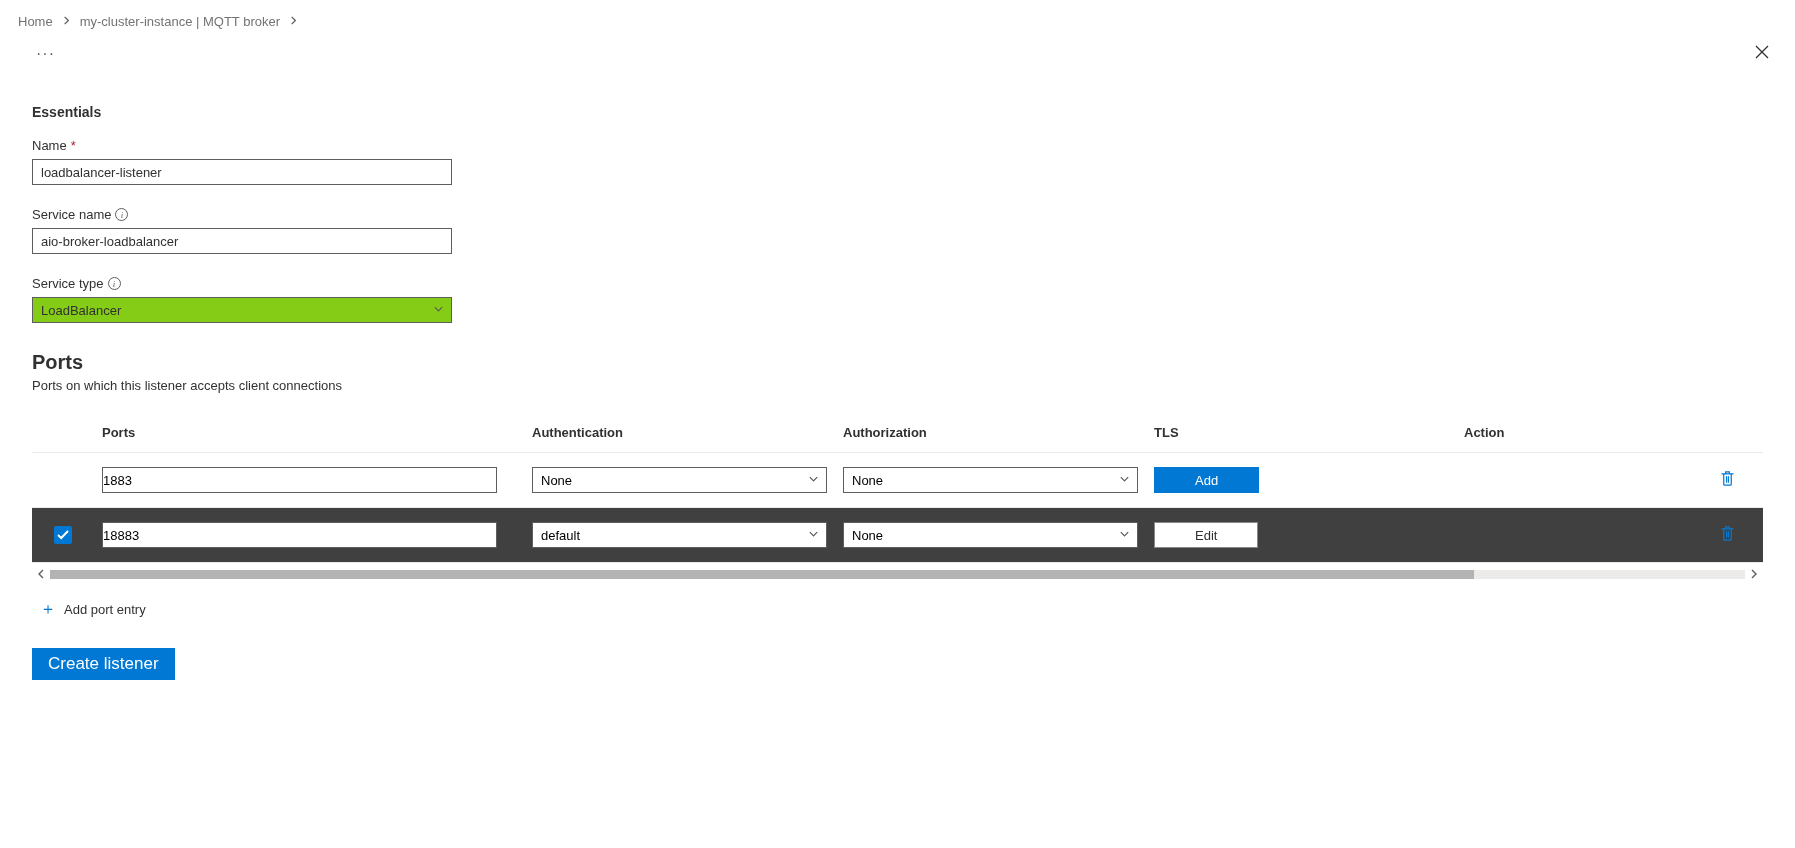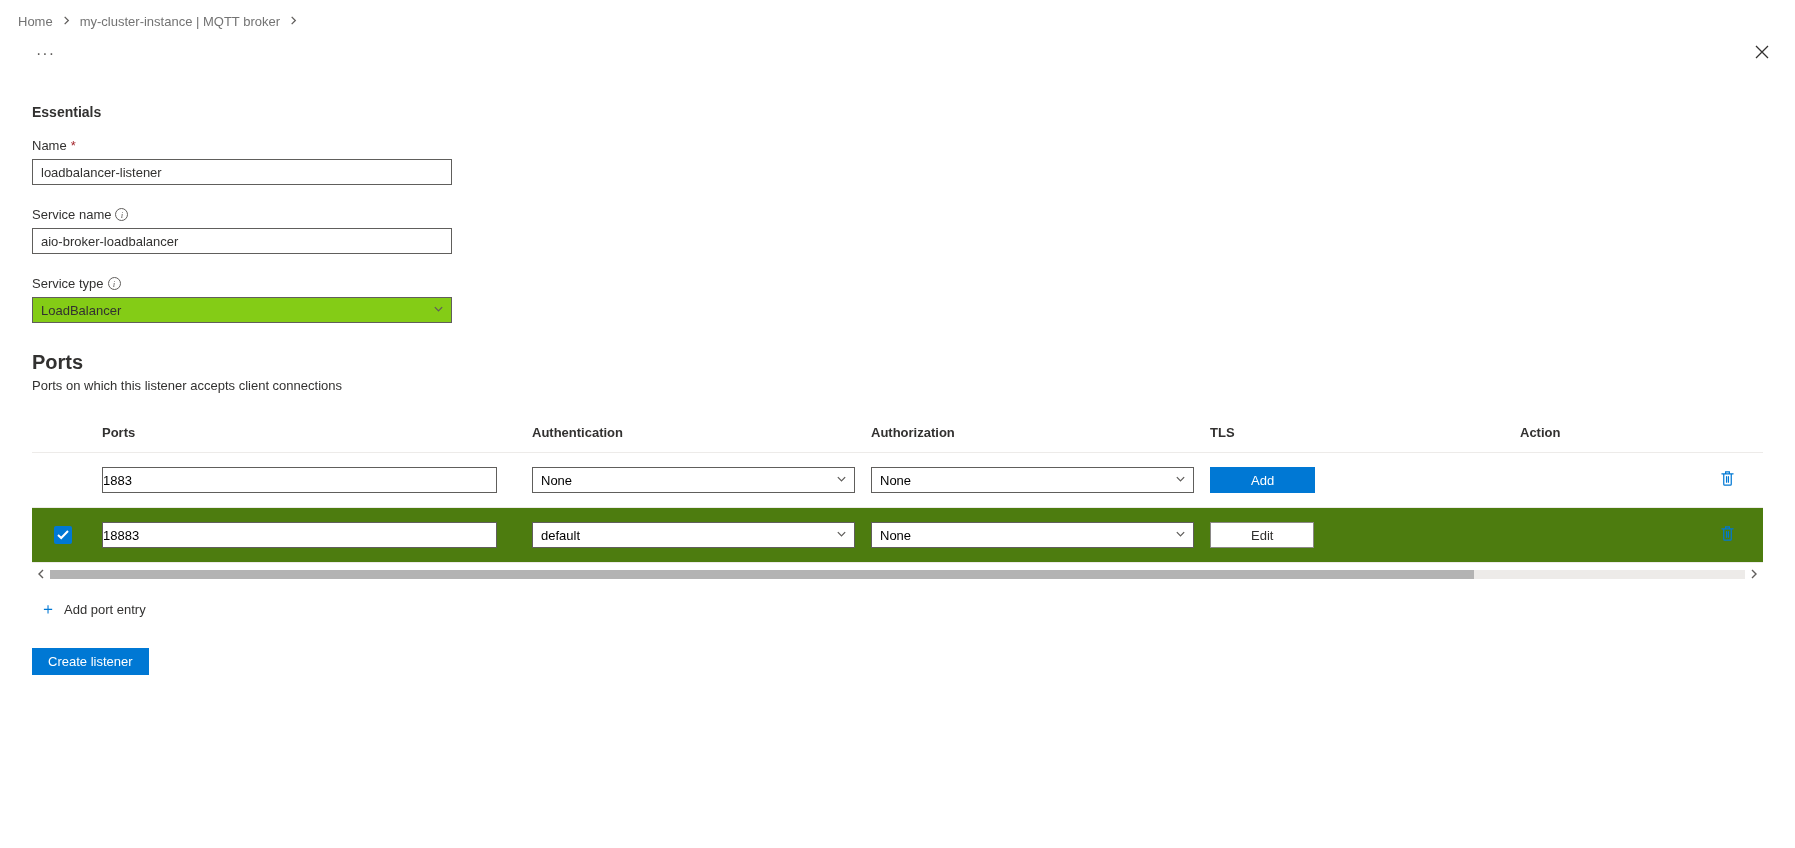--- a/index.html
+++ b/index.html
@@ -26,51 +26,51 @@
     
     .text-input { width: 420px; height: 26px; border: 1px solid #605e5c; padding: 3px 8px; font-family: inherit; font-size: 13px; color: #323130; }
     
     .select-wrap { position: relative; width: 420px; }
     .select-input { width: 100%; height: 26px; border: 1px solid #605e5c; padding: 3px 26px 3px 8px; font-family: inherit; font-size: 13px; color: #323130; background: #84cc16; cursor: pointer; appearance: none; }
     .select-chevron { position: absolute; right: 8px; top: 50%; transform: translateY(-50%); pointer-events: none; color: #605e5c; }
     
     .ports-scroll-area { position: relative; }
     .ports-table { width: 100%; border-collapse: collapse; }
     .ports-table thead th { text-align: left; font-weight: 600; padding: 10px 8px 12px 8px; border-bottom: 1px solid #edebe9; }
-    .ports-table tbody tr.selected { background: #4d7c0f; }
+    .ports-table tbody tr.selected { background: #404040; }
     .ports-table tbody td { padding: 14px 8px; border-bottom: 1px solid #edebe9; vertical-align: middle; }
     .col-check { width: 62px; text-align: center; }
     .col-port { width: 430px; }
     .col-auth { width: 310px; }
     .col-authz { width: 310px; }
     .col-tls { width: 310px; }
     .col-action { text-align: right; padding-right: 28px !important; }
     
     .row-port-input { width: 395px; height: 26px; border: 1px solid #605e5c; padding: 3px 0; font-family: inherit; font-size: 13px; }
-    .row-select-wrap { position: relative; width: 323px; }
+    .row-select-wrap { position: relative; width: 295px; }
     .row-select { width: 100%; height: 26px; border: 1px solid #605e5c; padding: 3px 24px 3px 8px; font-family: inherit; font-size: 13px; background: #fff; cursor: pointer; appearance: none; }
     
     .btn { display: inline-flex; align-items: center; justify-content: center; padding: 4px 40px; height: 26px; font-family: inherit; font-size: 13px; cursor: pointer; border: 1px solid transparent; }
     .btn-primary { background: #0078d4; color: #fff; border-color: #0078d4; }
     .btn-secondary { background: #fff; color: #323130; border: 1px solid #8a8886; }
     
     .checkbox { width: 18px; height: 18px; background: #0078d4; display: inline-flex; align-items: center; justify-content: center; color: #fff; border-radius: 2px; }
     
     .trash-icon { color: #0078d4; cursor: pointer; display: inline-flex; }
     
     .fake-scrollbar { display: flex; align-items: center; height: 14px; margin-top: 4px; padding: 0 4px; }
     .scroll-arrow { color: #605e5c; cursor: pointer; }
     .scroll-track { flex: 1; height: 9px; background: #edebe9; margin: 0 4px; position: relative; }
     .scroll-thumb { position: absolute; left: 0; top: 0; height: 100%; width: 84%; background: #b3b3b3; }
     
     .add-entry-row { display: flex; align-items: center; gap: 8px; margin-top: 18px; color: #323130; cursor: pointer; padding-left: 8px; }
     .plus-icon { color: #0078d4; font-size: 16px; font-weight: 300; }
     
     .footer { padding: 28px 0 0 0; }
-    .create-btn { background: #0078d4; color: #fff; border: none; padding: 6px 16px; font-family: inherit; font-size: 13px; cursor: pointer; }
+    .create-btn { background: #0078d4; color: #fff; border: none; padding: 6px 16px; font-family: inherit; font-size: 17px; cursor: pointer; }
     
     svg.chev { width: 11px; height: 11px; }
     svg.chev path { stroke: #605e5c; stroke-width: 1.4; fill: none; }
     svg.trash-svg { width: 15px; height: 17px; }
     svg.check-svg { width: 12px; height: 10px; }
   </style>
 </head>
 <body>
 
 <div class="breadcrumb">

